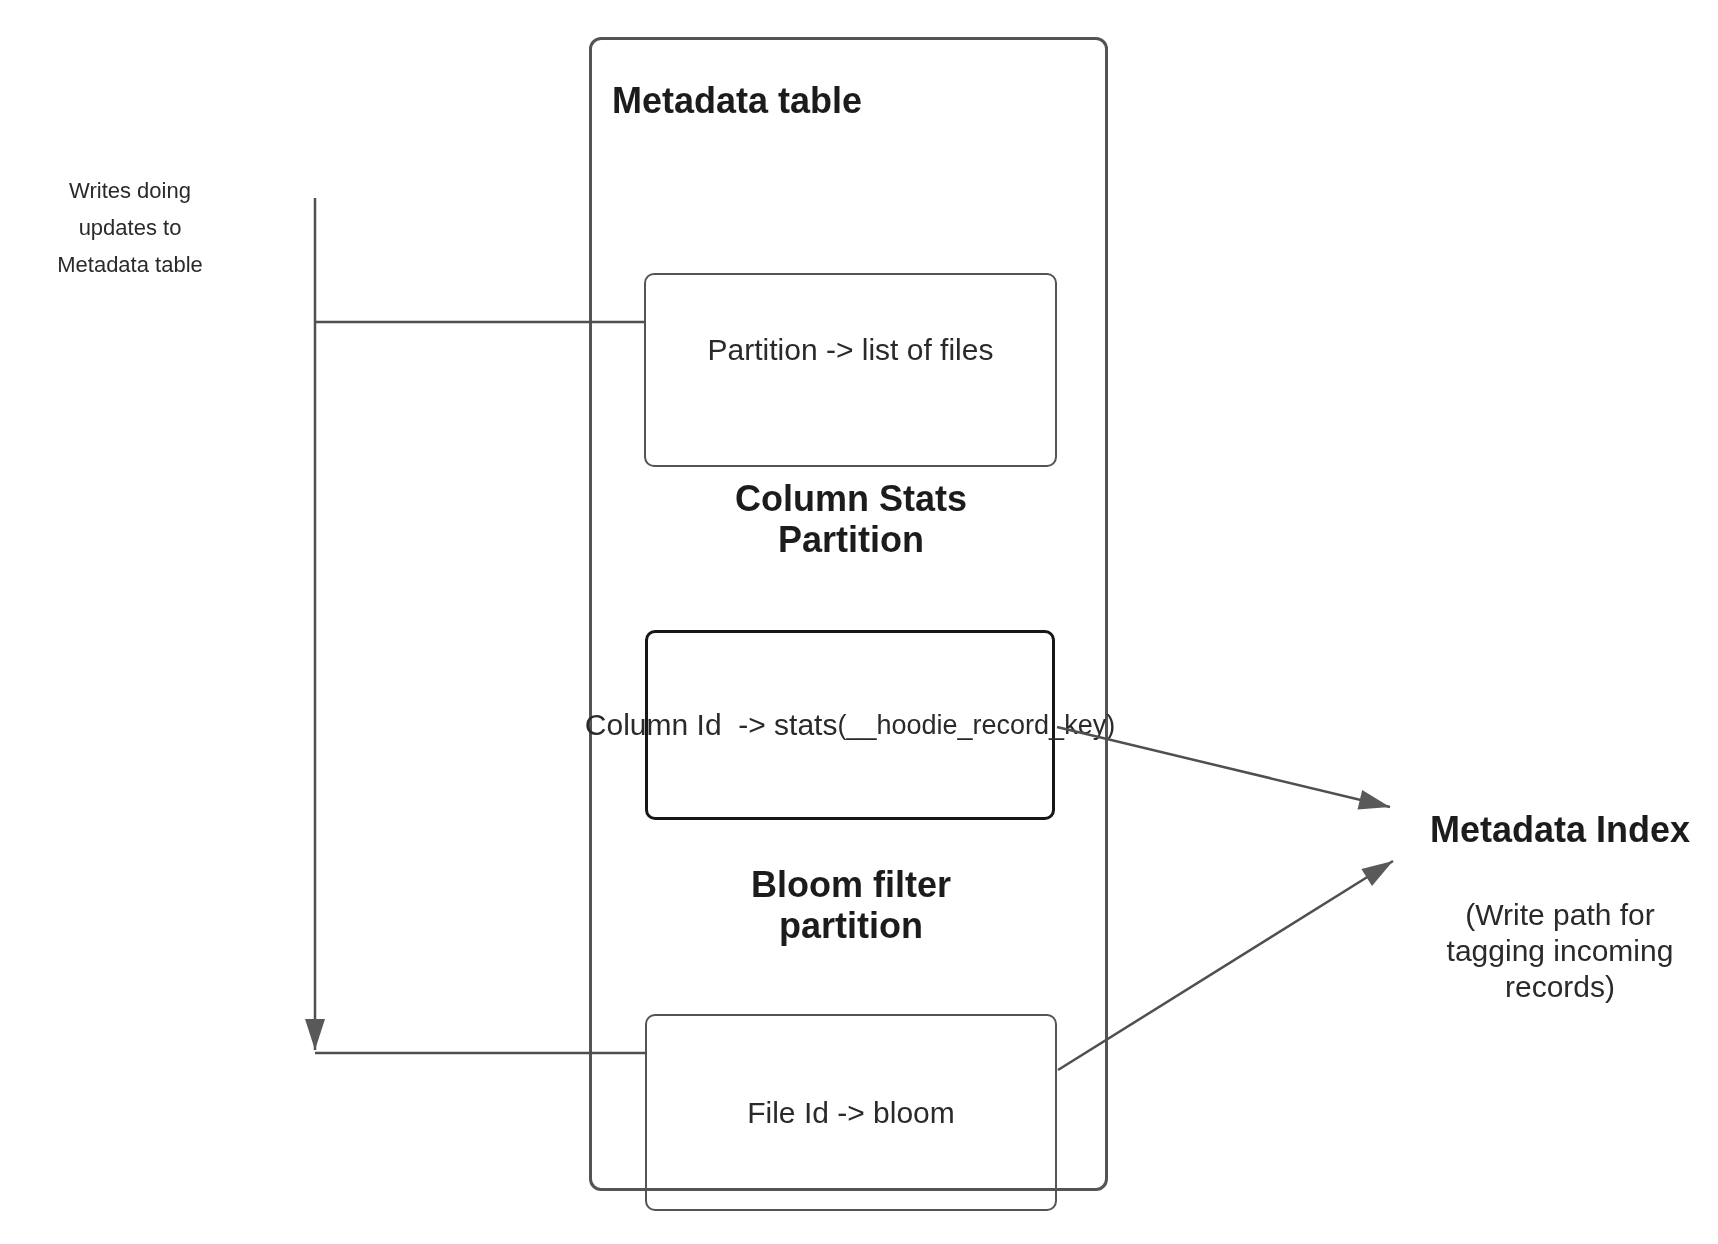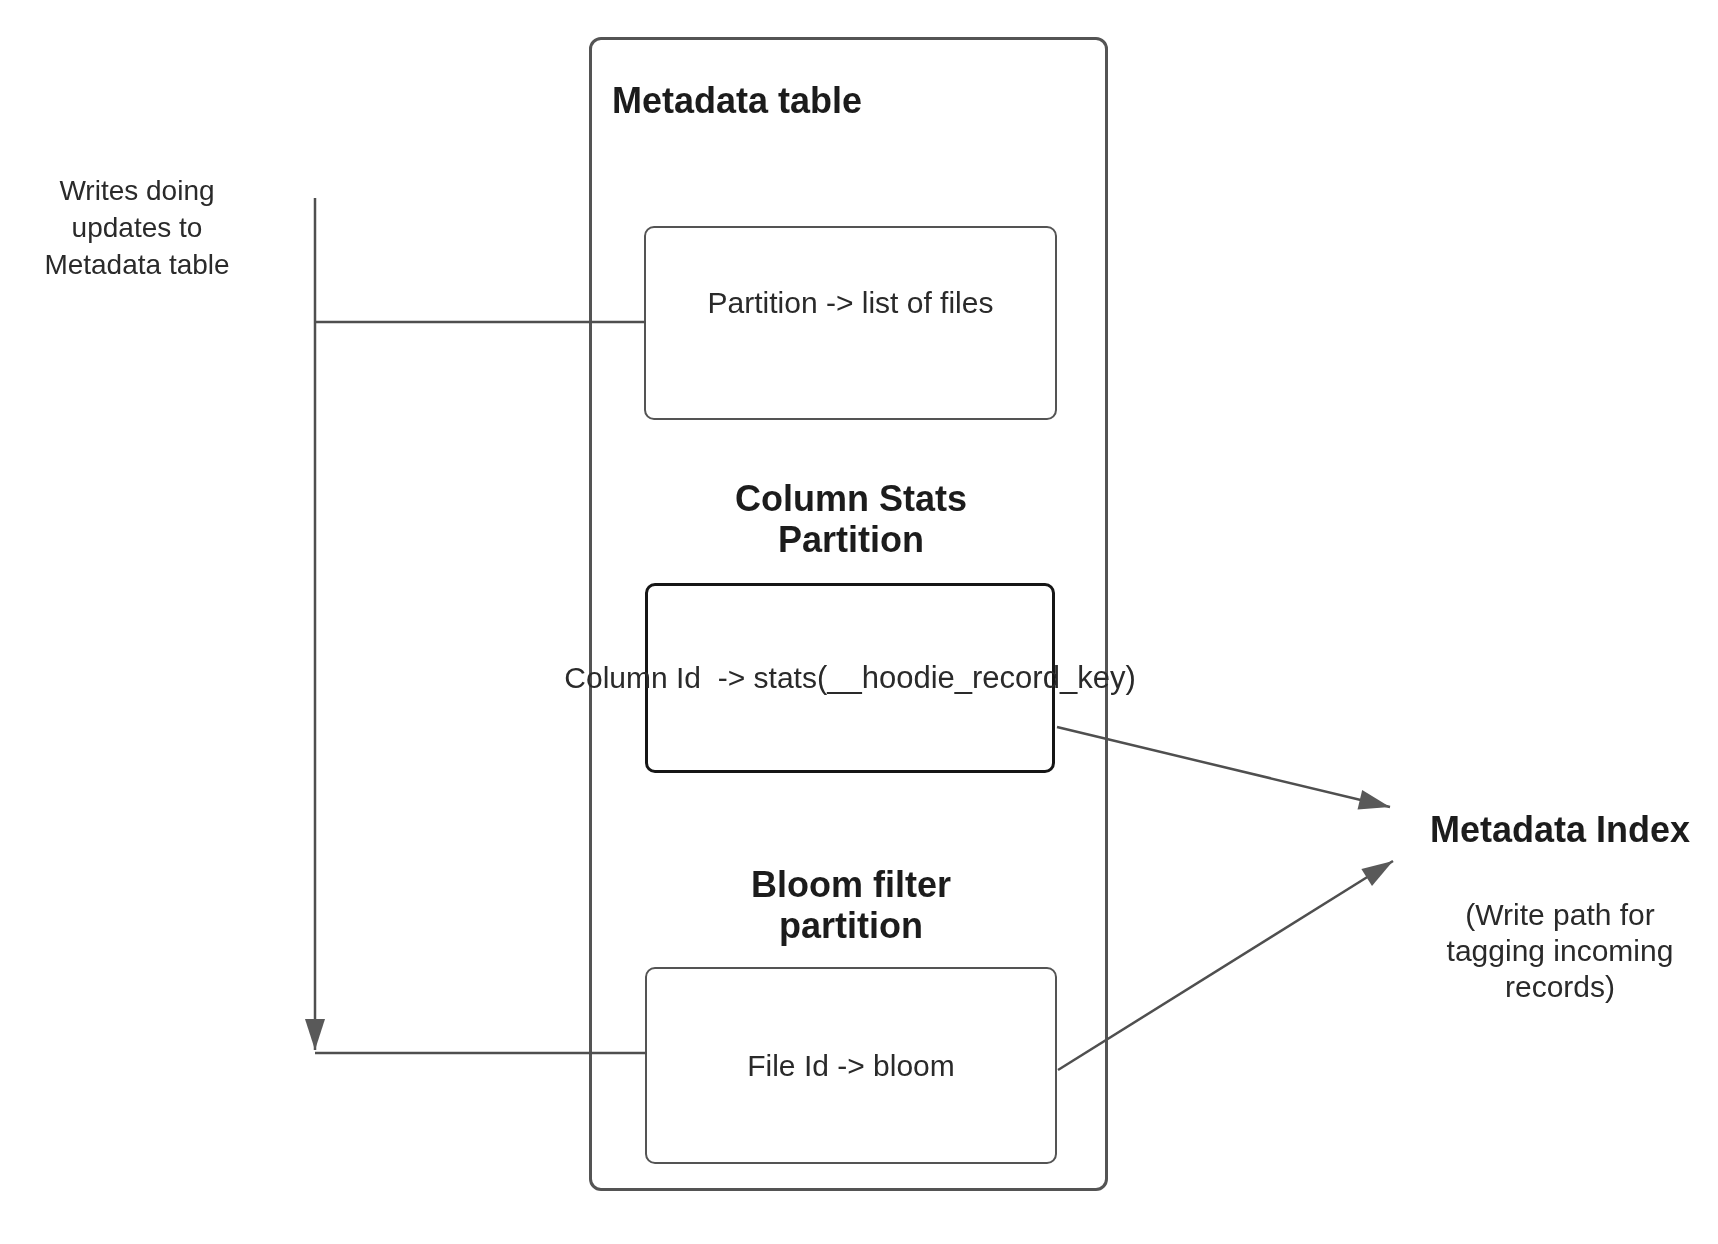--- a/index.html
+++ b/index.html
@@ -16,22 +16,22 @@
     width:1718px;height:1244px;
     background:#fff;
     font-family:"Liberation Sans", sans-serif;
     overflow:hidden;
   }
   .abs{position:absolute;}
   .pre{white-space:pre-line;}
   .keep-spaces{white-space:pre;}
   .center{text-align:center;}
   .note-left{
-    left:15px;top:172px;width:244px;
-    font-size:28px;line-height:37px;
+    left:8px;top:172px;width:244px;
+    font-size:22px;line-height:37px;
     color:var(--body-text);
   }
   .box-outer{
     left:589px;top:37px;width:519px;height:1154px;
     border:3px solid var(--box-border);
     border-radius:12px;
     box-sizing:border-box;
     background:transparent;
   }
   .title-metadata-table{
@@ -47,34 +47,35 @@
   .h-files{top:162px;}
   .h-colstats{top:478px;}
   .h-bloom{top:864px;}
   .inner-box{
     box-sizing:border-box;
     border-radius:10px;
     display:flex;
     background:transparent;
     font-size:30px;
     color:var(--body-text);
+    margin-top:47px;
   }
   .box-files{
     left:644px;top:226px;width:413px;height:194px;
     border:2px solid var(--box-border);
     justify-content:center;align-items:flex-start;
     padding-top:58px;
   }
   .box-colstats{
     left:645px;top:583px;width:410px;height:190px;
     border:3px solid var(--emphasis-border);
     flex-direction:row;justify-content:center;align-items:center;
     line-height:40px;
   }
-  .box-colstats .line2{font-size:31px;}
+  .box-colstats .line2{font-size:27px;}
   .box-bloom{
     left:645px;top:967px;width:412px;height:197px;
     border:2px solid var(--box-border);
     justify-content:center;align-items:center;
   }
   .title-index{
     left:1400px;top:812px;width:320px;
     font-size:36px;font-weight:bold;line-height:36px;
     color:var(--heading-text);
   }

